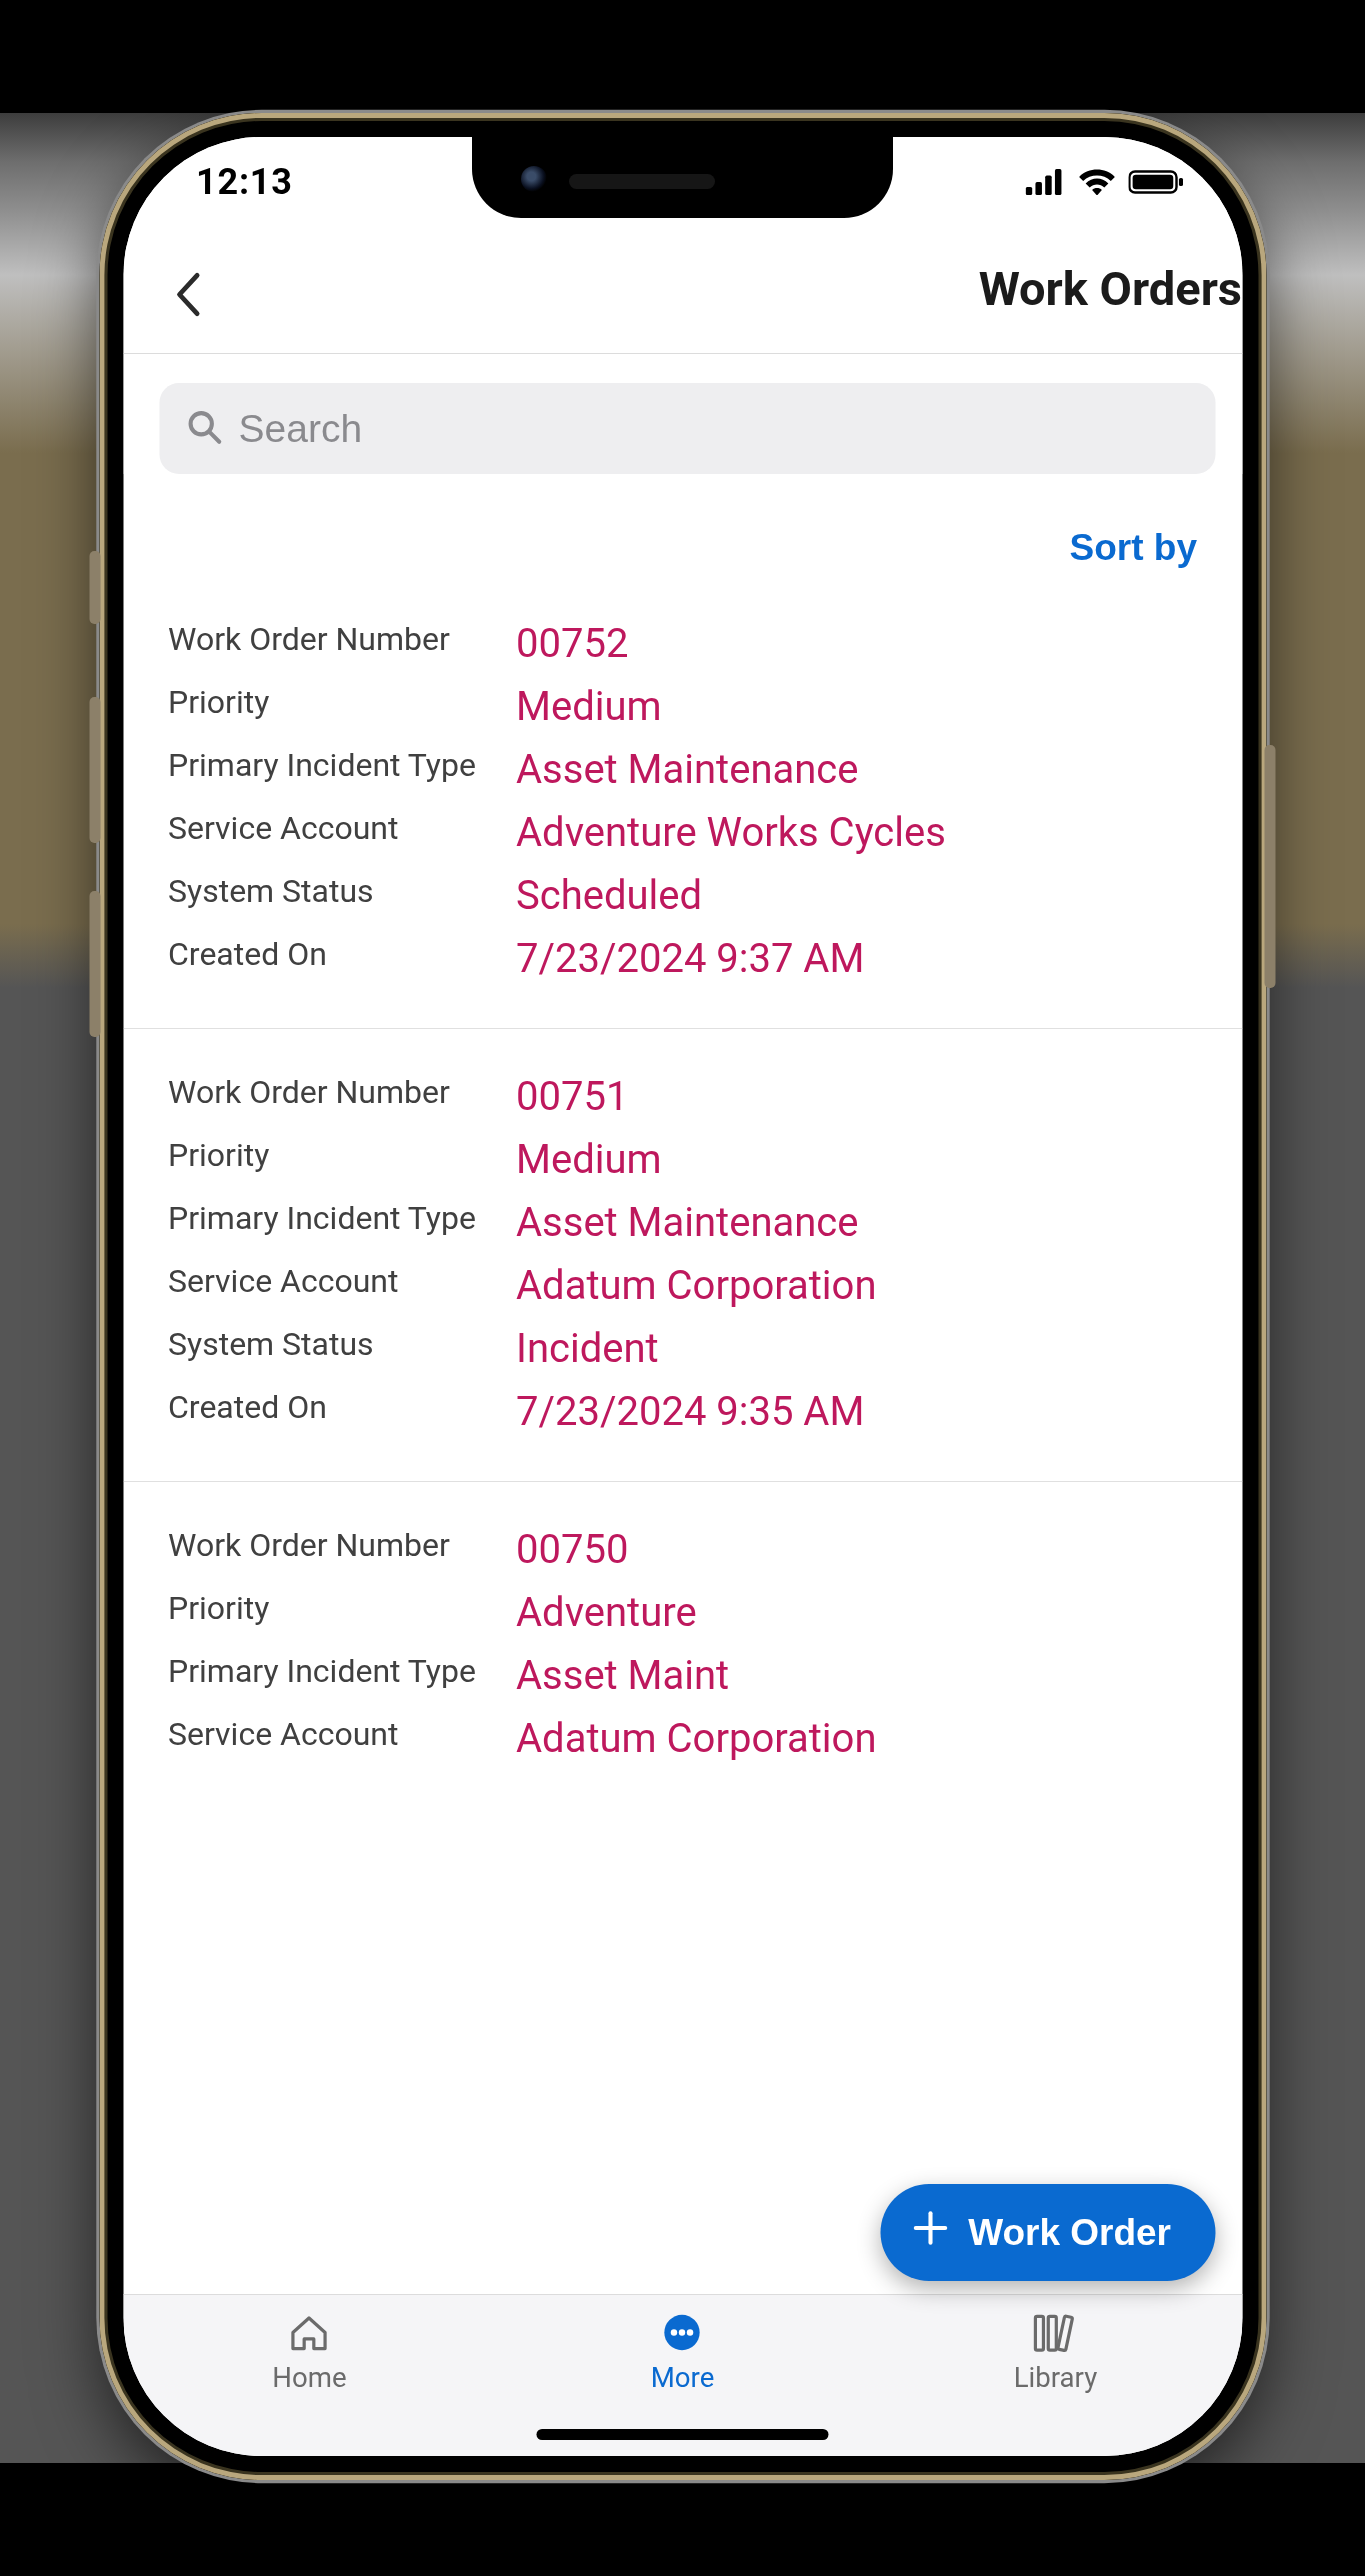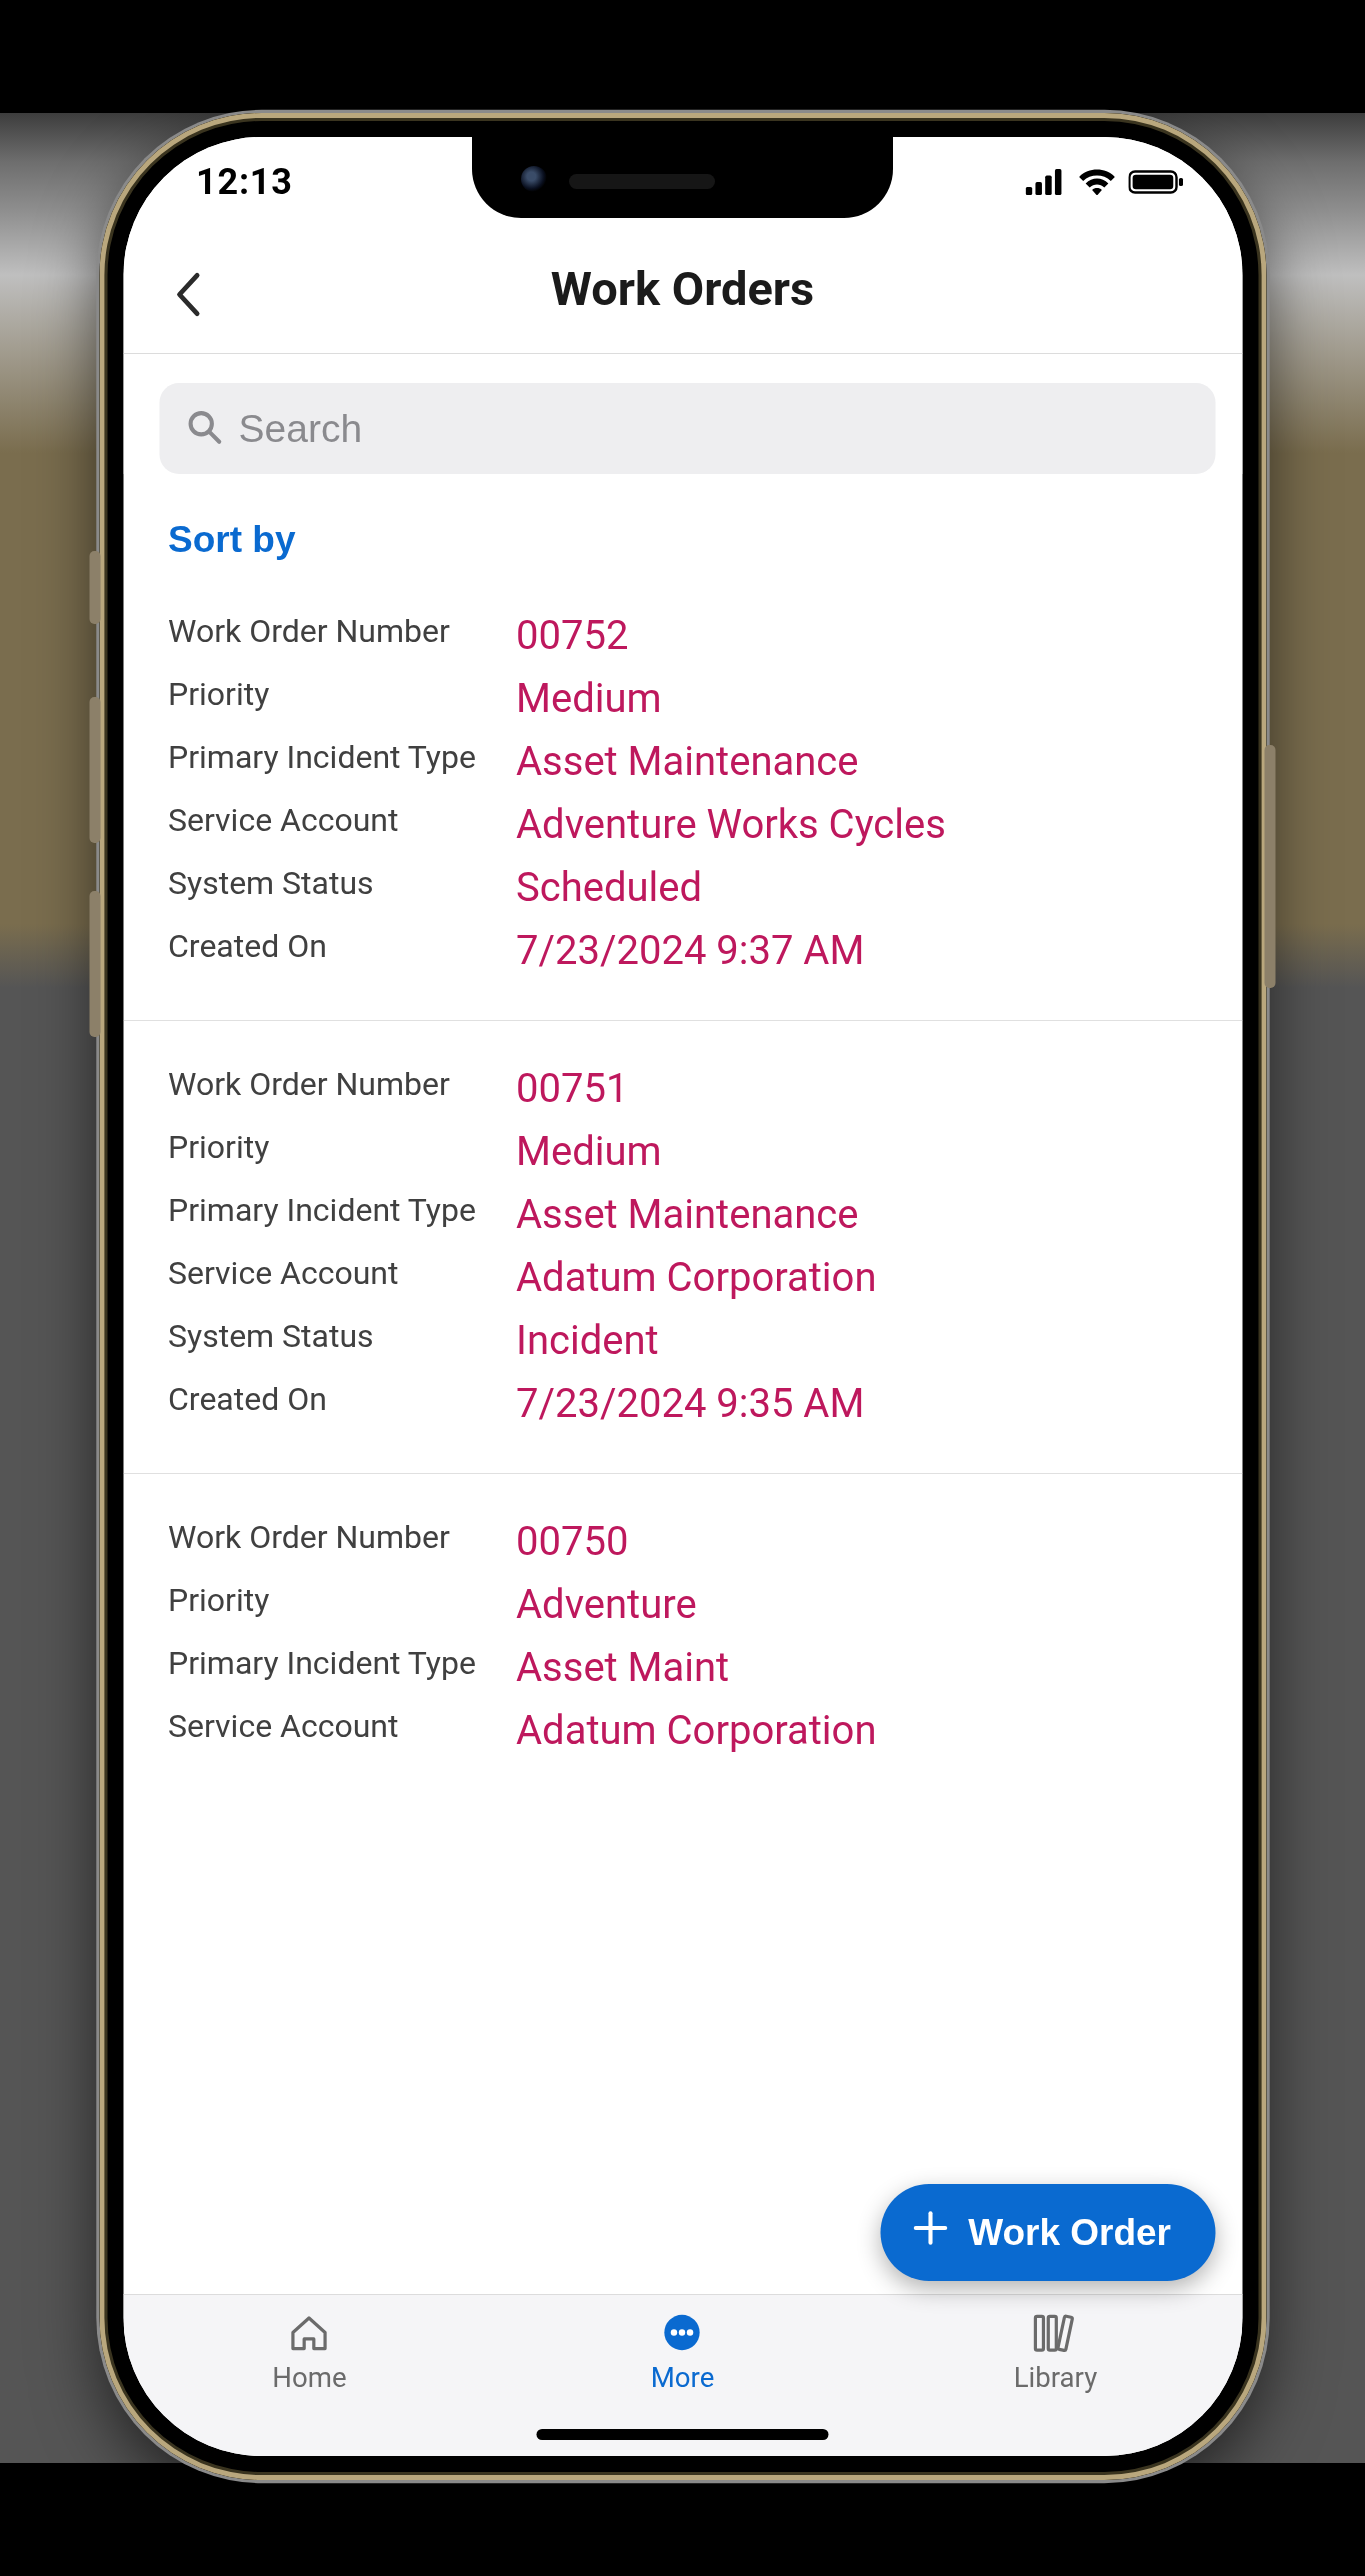--- a/index.html
+++ b/index.html
@@ -147,21 +147,21 @@
     position: absolute;
     left: 32px;
     top: 125px;
     width: 65px;
     height: 65px;
     display: flex;
     align-items: center;
     justify-content: center;
   }
   .nav-title {
-    text-align: center;
+    text-align: right;
     font-size: 47px;
     font-weight: 700;
     color: #1b1b1b;
     margin-top: 19.5px;
   }
 
   
   .search-wrap {
     padding: 29px 27px 0 36px;
     background: #fff;
@@ -180,21 +180,23 @@
     outline: none;
     background: transparent;
     font-size: 39px;
     color: #333;
     width: 100%;
   }
   .search-box input::placeholder { color: #8a8a8e; }
 
   .sort-row {
     display: flex;
+    justify-content: flex-end;
     padding: 45px 45px 24px 45px;
+    margin-top: 8px;
   }
   .sort-btn {
     color: #0a6ad0;
     font-size: 37px;
     font-weight: 700;
     background: none;
     border: none;
   }
 
   

